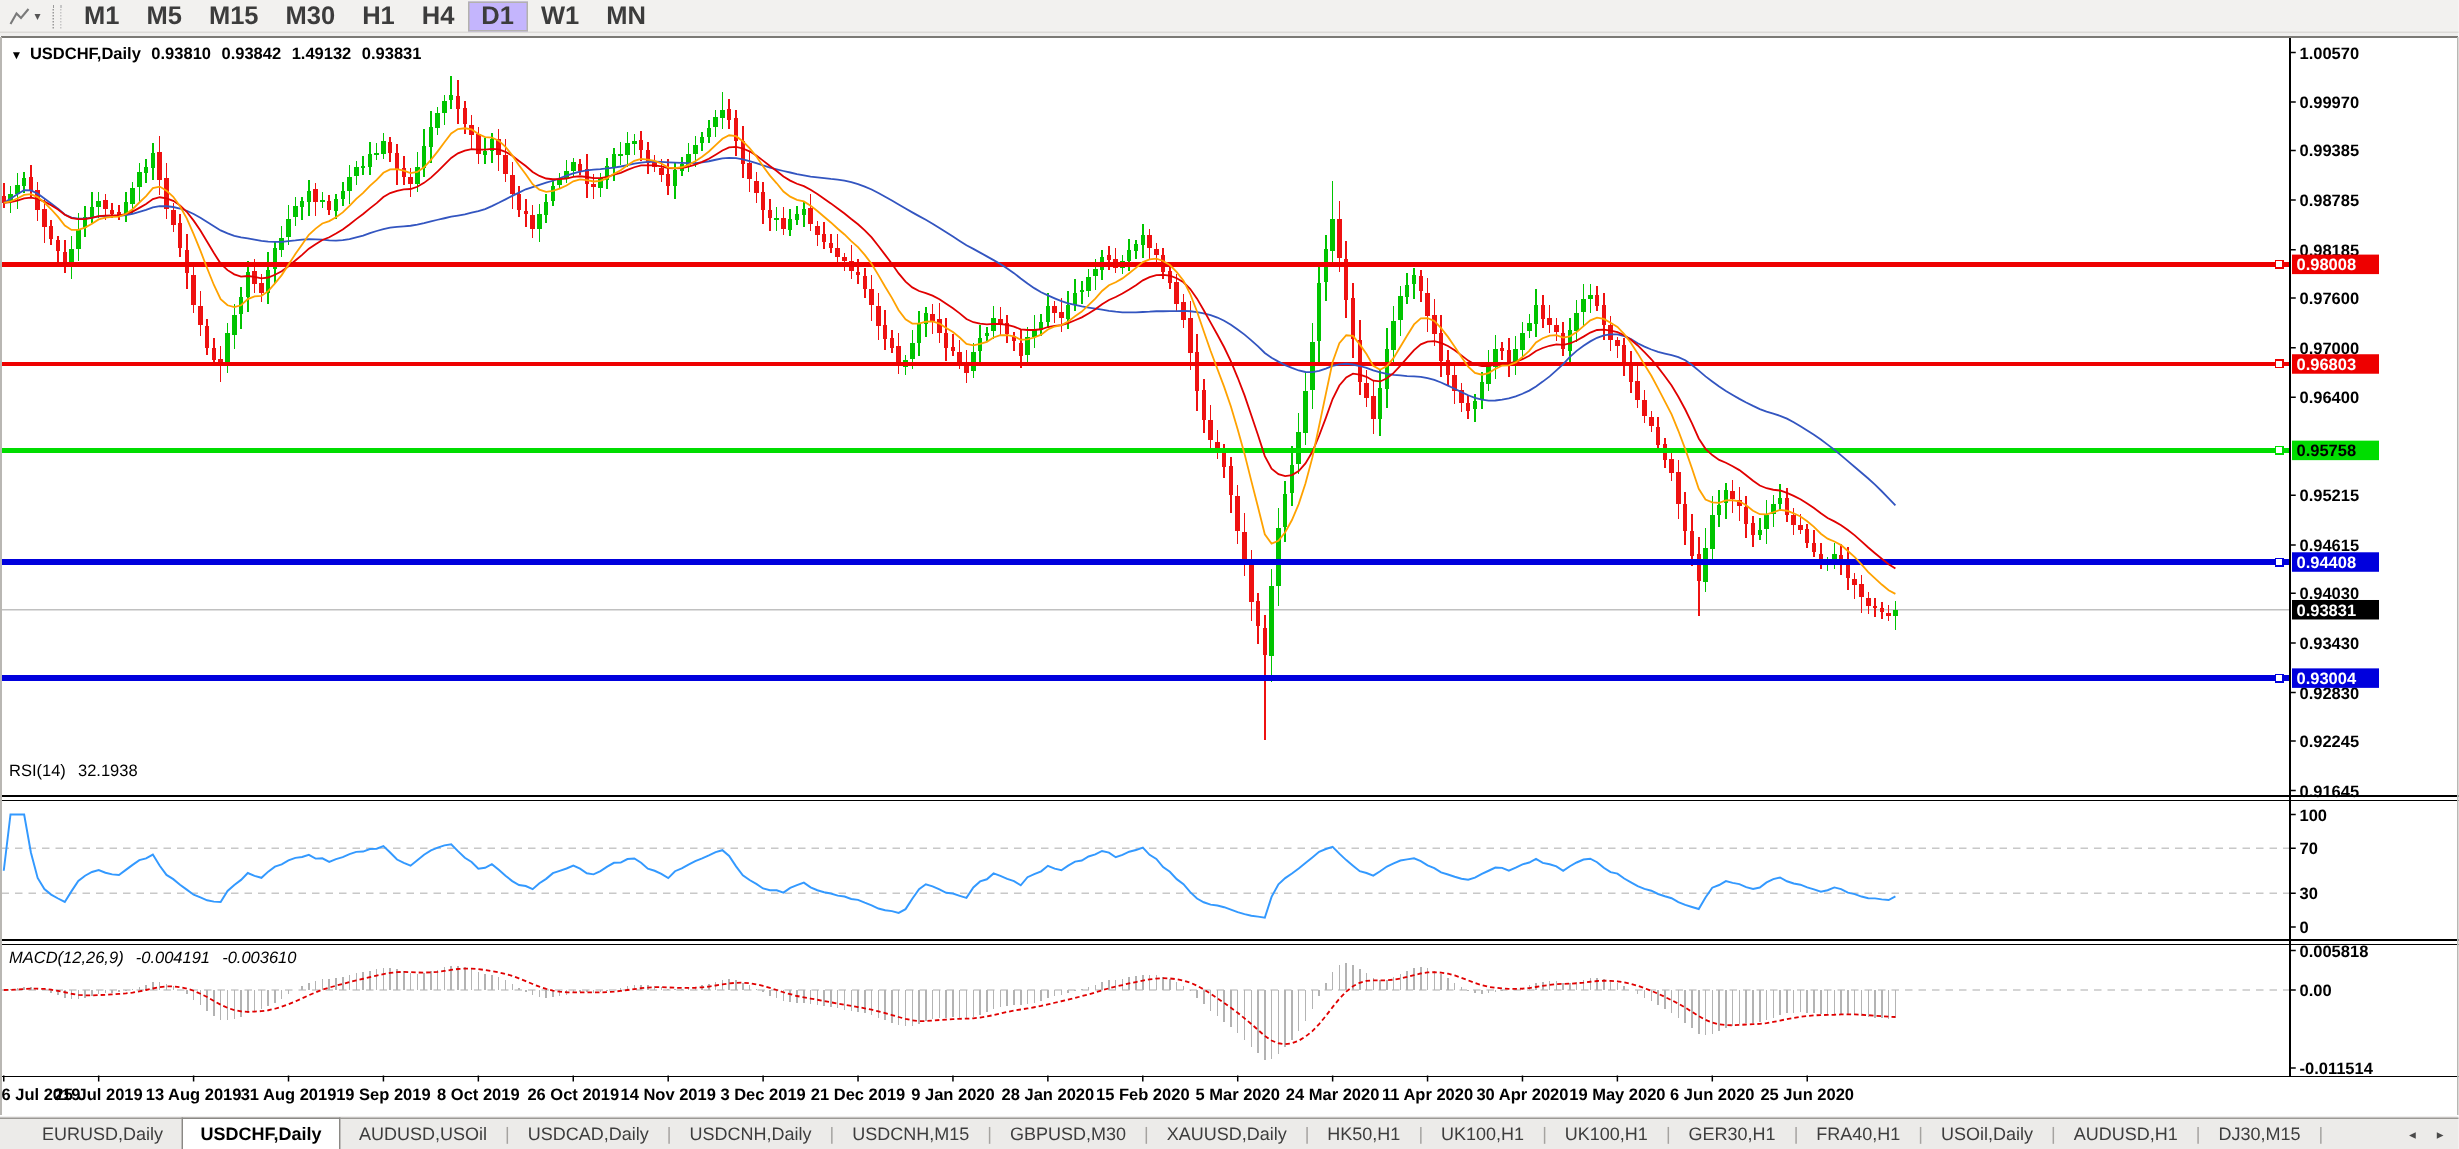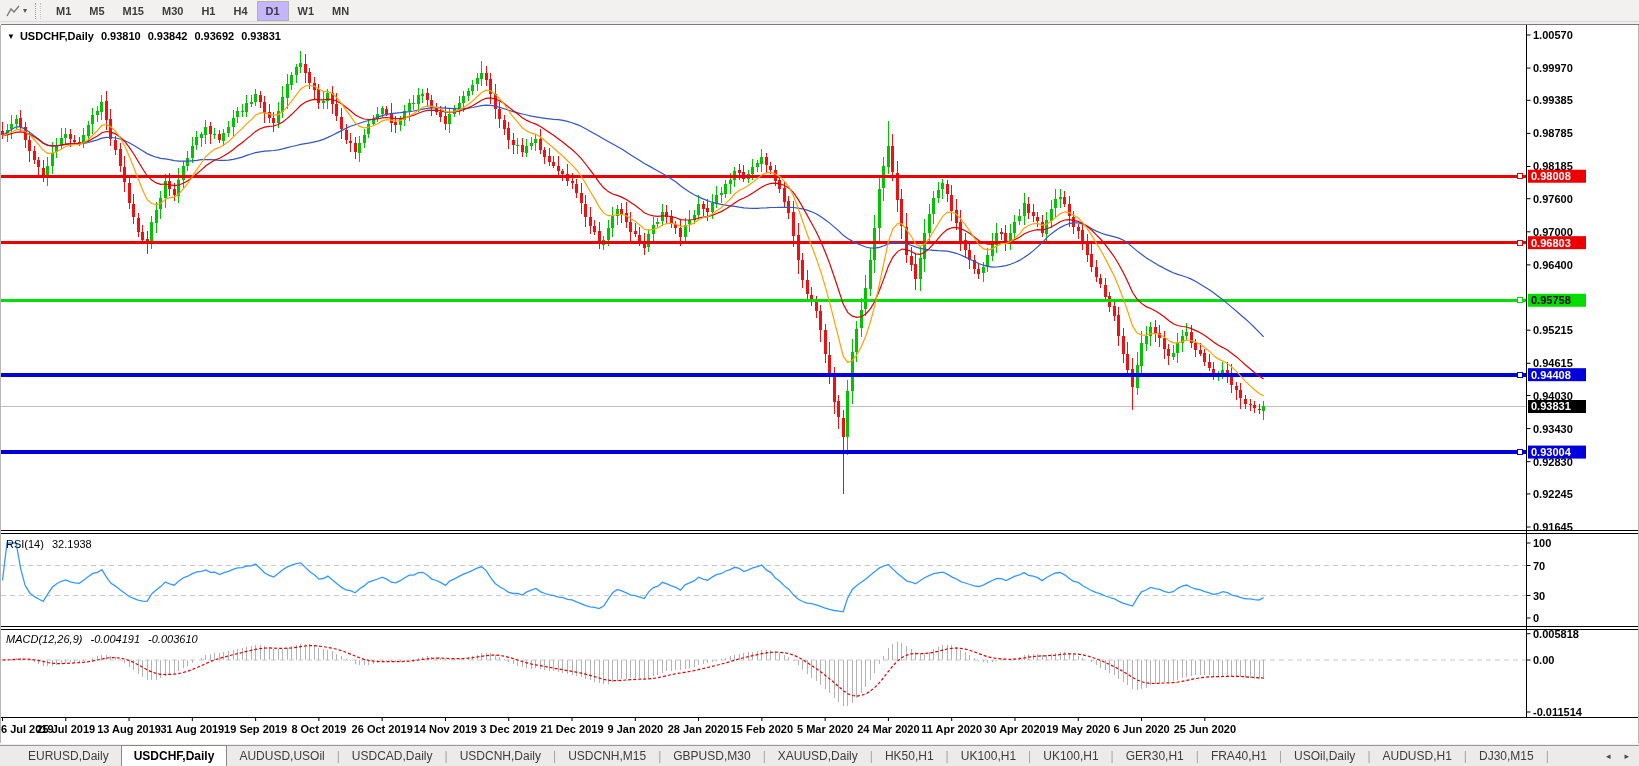--- a/index.html
+++ b/index.html
@@ -14,38 +14,38 @@
     position:absolute;top:0;left:0;width:1639px;height:22px;
     background:#f2f1ef;border-bottom:1px solid #dcdad7;
     display:flex;align-items:center;box-sizing:border-box;
   }
   .tool-icon-wrap{display:flex;align-items:center;margin-left:3px;padding:1px 3px;}
   .tool-caret{font-size:8px;color:#555;margin-left:2px;}
   .grip{width:4px;height:16px;margin:0 6px 0 5px;
     border-left:1px dotted #9a9a9a;border-right:1px dotted #c6c6c6;}
   .tf-btn{
     height:18px;padding:0 8px;display:flex;align-items:center;
-    font-size:11px;font-weight:700;color:#3c3c3c;
+    font-size:17px;font-weight:700;color:#3c3c3c;
     border:1px solid transparent;cursor:default;
   }
   .tf-btn.active{background:#c4b5fd;border:1px solid #b3b1ae;}
   
   #chart-svg{position:absolute;top:24px;left:0;}
   .chart-header{
     position:absolute;top:30px;left:7px;z-index:5;
     font-size:11px;font-weight:700;color:#000;
     display:flex;align-items:center;
   }
   .chart-header .expander{font-size:8px;margin-right:5px;color:#000;}
   .chart-header span{margin-right:7px;}
   .ind-label{
     position:absolute;left:6px;z-index:5;font-size:11px;color:#000;
   }
   .ind-label span{margin-right:5px;}
-  #rsi-label{top:538px;}
+  #rsi-label{top:508px;}
   #macd-label{top:633px;font-style:italic;}
   
   .tabbar{
     position:absolute;left:0;top:745px;width:1639px;height:21px;
     background:#ecebe9;border-top:1px solid #9b9995;
     display:flex;align-items:flex-end;box-sizing:border-box;
     font-size:12px;color:#3d3d3d;
   }
   .tab-lead{width:16px;height:100%;}
   .tab{
@@ -1079,21 +1079,21 @@
       <line x1="1204.82" y1="693" x2="1204.82" y2="697" stroke="#000" stroke-width="1"></line>
       <text x="1204.82" y="709" font-family="Liberation Sans, sans-serif" font-size="11" font-weight="700" fill="#000" text-anchor="middle">25 Jun 2020</text>
     </g>
   </svg>
 
 <div class="chart-header">
   <span class="expander">▼</span>
   <span>USDCHF,Daily</span>
   <span>0.93810</span>
   <span>0.93842</span>
-  <span>0.93692</span>
+  <span>1.49132</span>
   <span>0.93831</span>
 </div>
 
 <div class="ind-label" id="rsi-label">
   <span>RSI(14)</span>
   <span>32.1938</span>
 </div>
 
 <div class="ind-label" id="macd-label">
   <span>MACD(12,26,9)</span>

